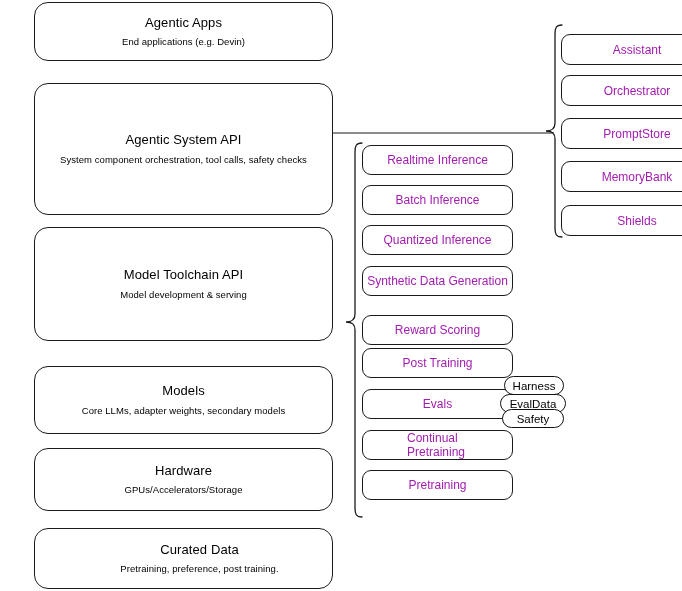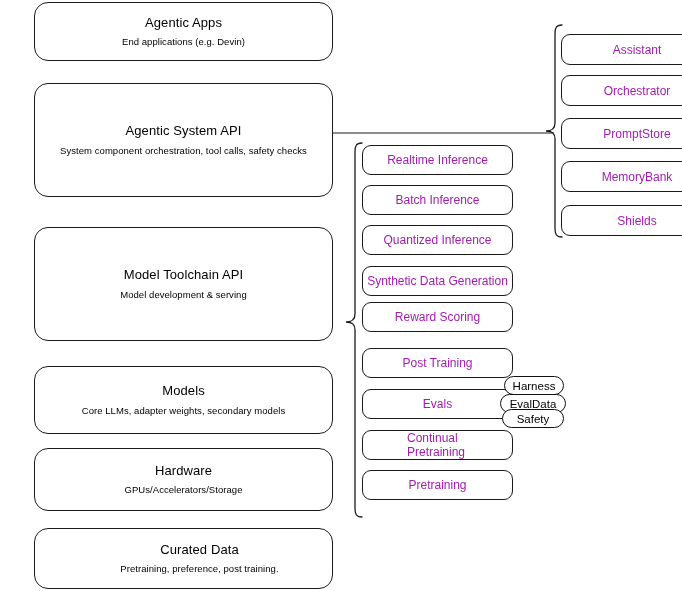--- a/index.html
+++ b/index.html
@@ -99,21 +99,21 @@
 </head>
 <body>
 
 <div id="canvas">
 
   <div class="box layer-box" style="top:2px; height:59px;">
     <div class="title">Agentic Apps</div>
     <div class="subtitle">End applications (e.g. Devin)</div>
   </div>
 
-  <div class="box layer-box" style="top:83px; height:114px;">
+  <div class="box layer-box" style="top:83px; height:132px;">
     <div class="title">Agentic System API</div>
     <div class="subtitle">System component orchestration, tool calls, safety checks</div>
   </div>
 
   <div class="box layer-box" style="top:227px; height:114px;">
     <div class="title">Model Toolchain API</div>
     <div class="subtitle">Model development &amp; serving</div>
   </div>
 
   <div class="box layer-box" style="top:366px; height:68px;">
@@ -151,21 +151,21 @@
   </div>
   <div class="chip mid-chip" style="top:185px;">
     <span>Batch Inference</span>
   </div>
   <div class="chip mid-chip" style="top:225px;">
     <span>Quantized Inference</span>
   </div>
   <div class="chip mid-chip" style="top:266px;">
     <span>Synthetic Data Generation</span>
   </div>
-  <div class="chip mid-chip" style="top:302px;">
+  <div class="chip mid-chip" style="top:315px;">
     <span>Reward Scoring</span>
   </div>
   <div class="chip mid-chip" style="top:348px;">
     <span>Post Training</span>
   </div>
   <div class="chip mid-chip" style="top:389px;">
     <span>Evals</span>
   </div>
   <div class="chip mid-chip" style="top:430px;padding-left:44px;">
     <span>Continual Pretraining</span>

